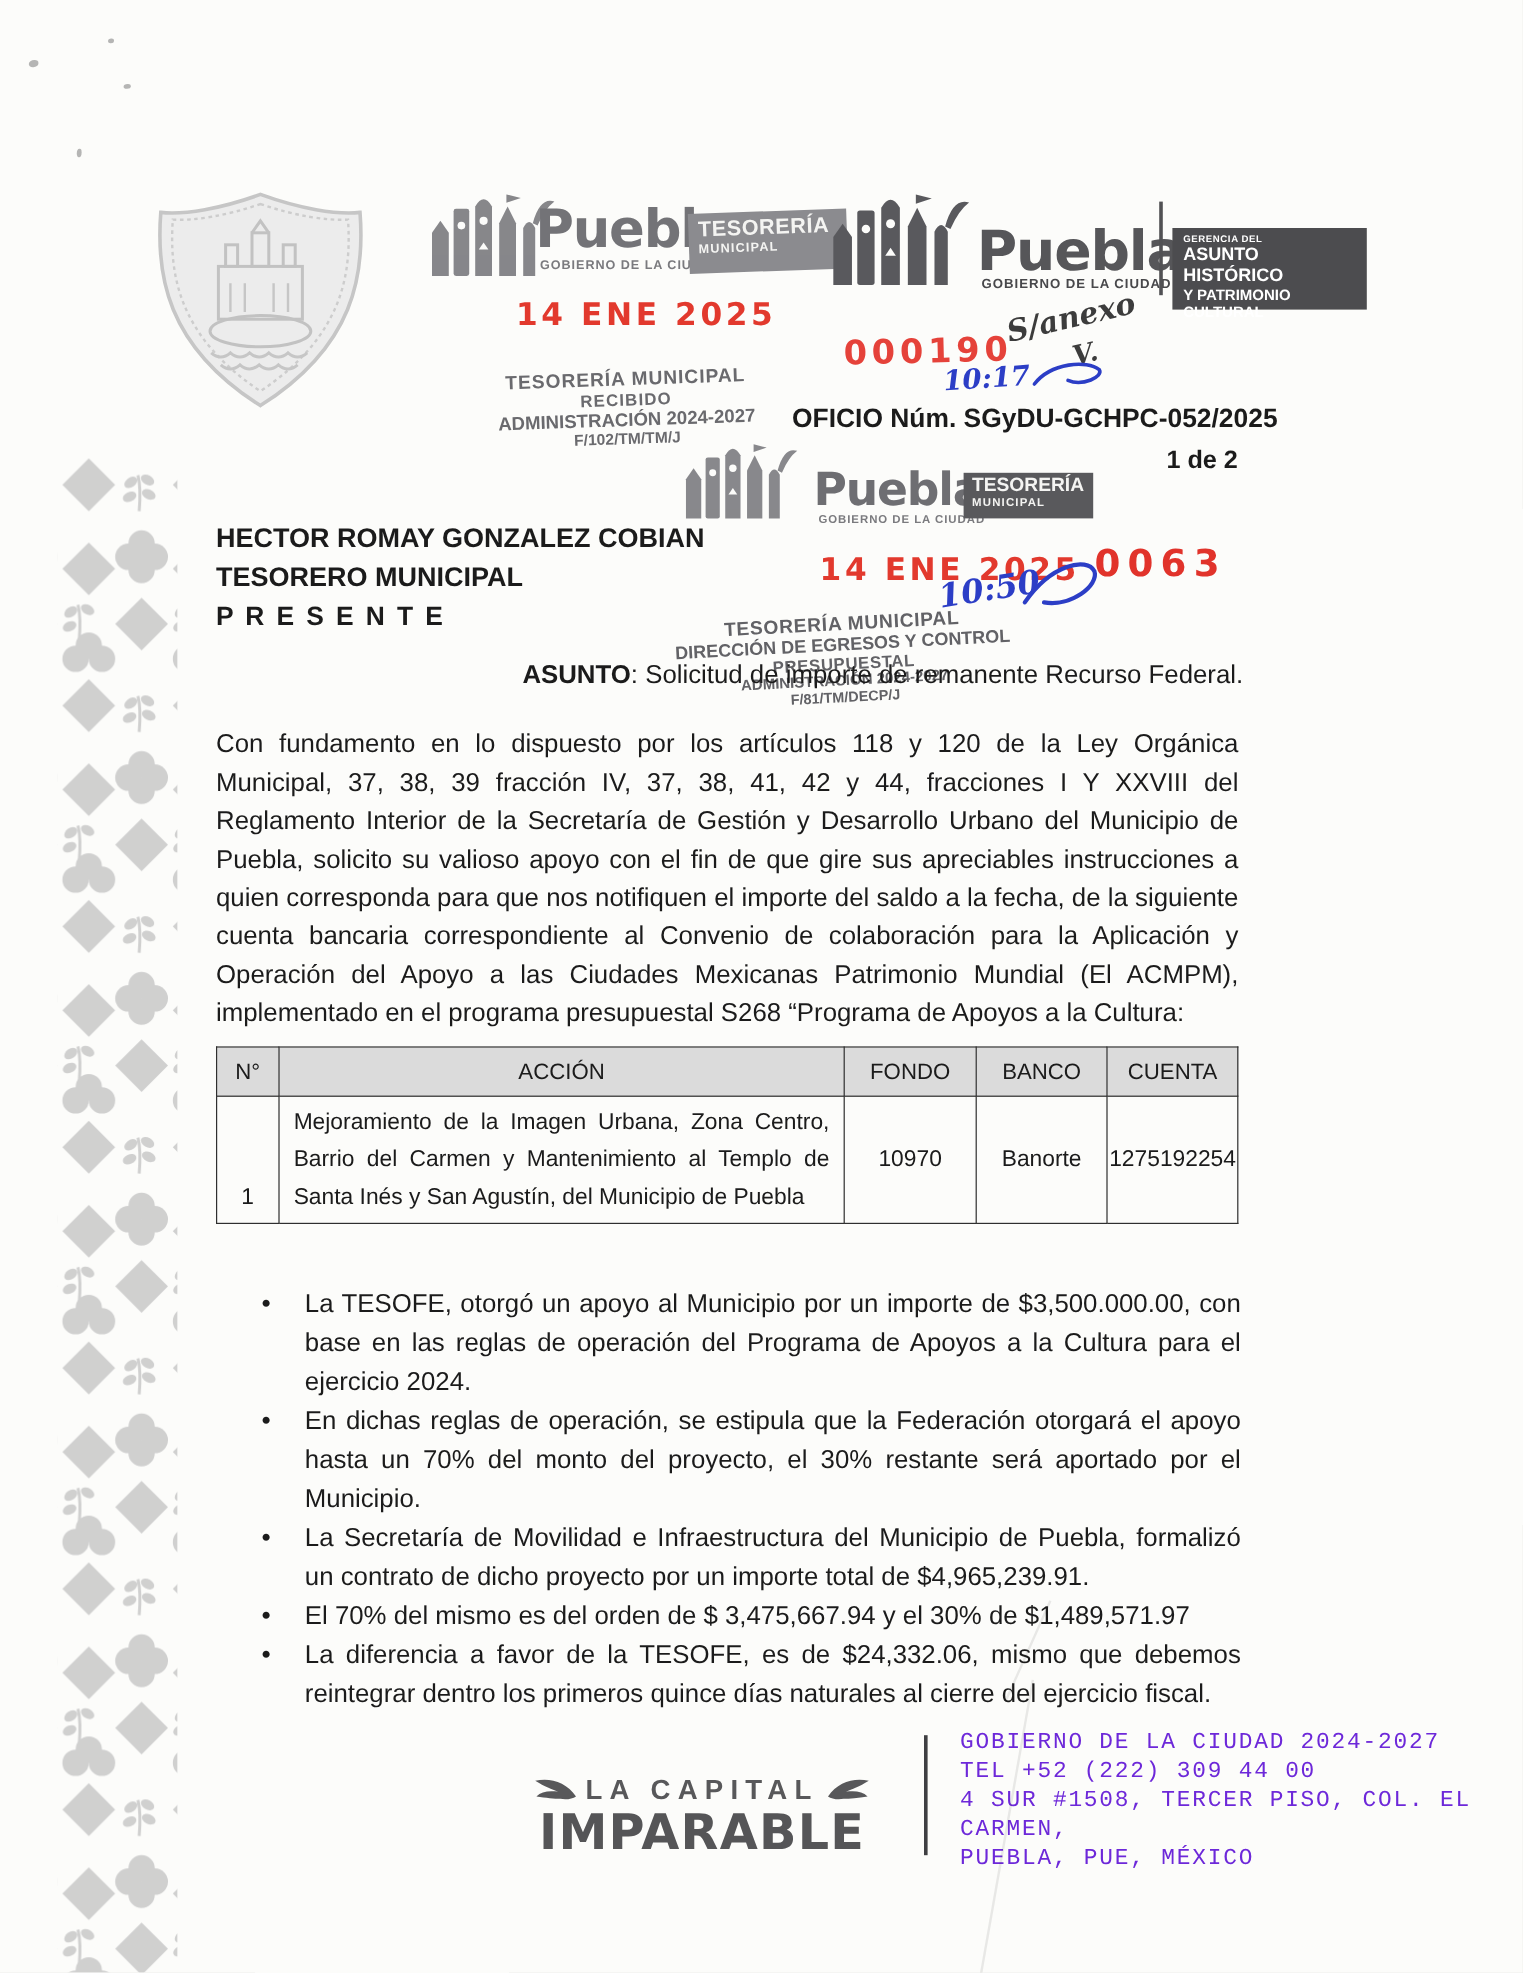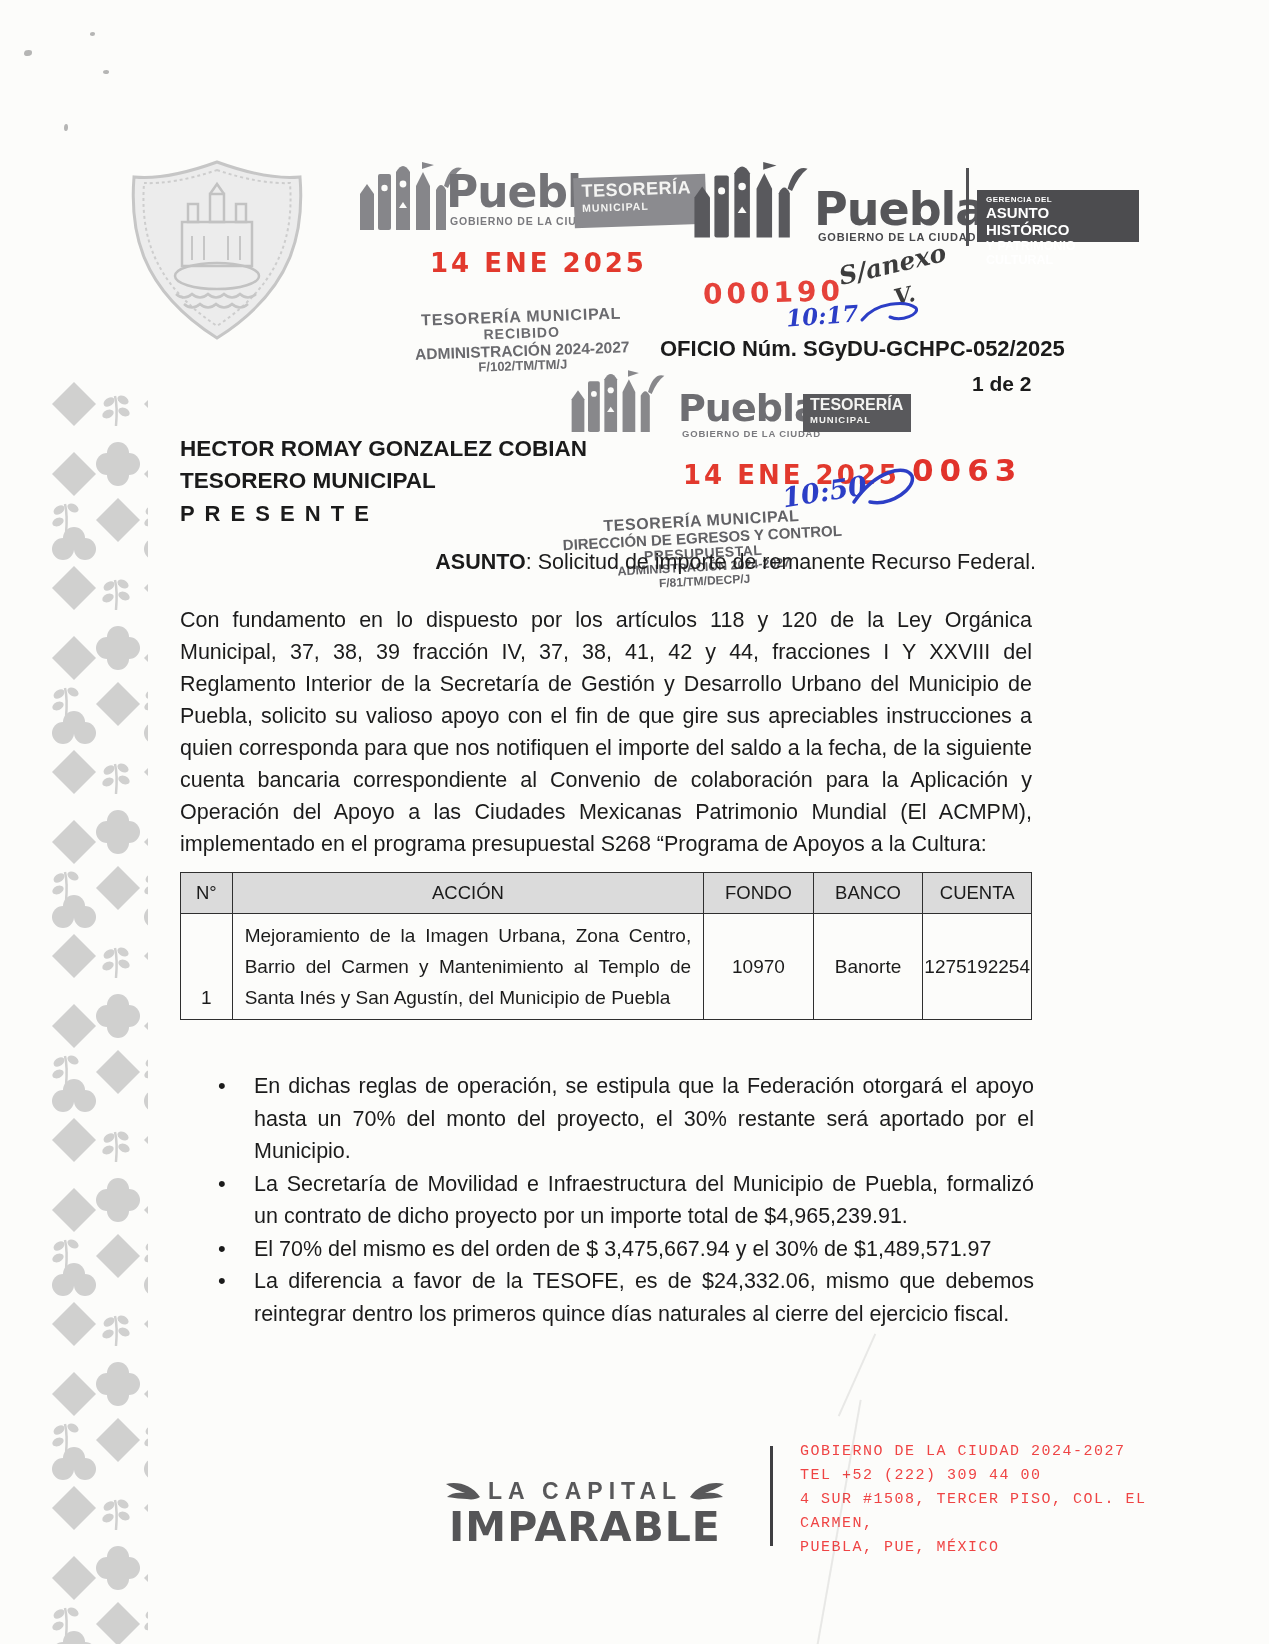--- a/index.html
+++ b/index.html
@@ -130,21 +130,21 @@
     <div style="font-size:15.5px">ADMINISTRACIÓN 2024-2027</div>
     <div style="font-size:13px">F/102/TM/TM/J</div>
   </div>
 
   <svg class="abs" style="left:690px;top:156px" width="122" height="92" viewBox="0 0 110 80">
     <use href="#monuments" fill="#59595d"></use>
   </svg>
   <div class="abs brand" style="left:814px;top:182px;font-size:46px;color:#565659">Puebla</div>
   <div class="abs brand-sub" style="left:818px;top:231px;font-size:11px;color:#48484b">GOBIERNO DE LA CIUDAD</div>
   <div class="abs" style="left:966px;top:168px;width:3px;height:78px;background:#515154"></div>
-  <div class="abs darkbox" style="left:977px;top:190px;width:162px;height:52px;padding:5px 9px;box-sizing:border-box">
+  <div class="abs darkbox" style="left:977px;top:190px;width:162px;height:68px;padding:5px 9px;box-sizing:border-box">
     <div style="font-size:8px;font-weight:bold;letter-spacing:.5px">GERENCIA DEL</div>
     <div style="font-size:15px;font-weight:800">ASUNTO HISTÓRICO</div>
     <div style="font-size:12.5px;font-weight:800">Y PATRIMONIO CULTURAL</div>
   </div>
 
   <div class="abs red-stamp" style="left:703px;top:276px;font-size:28px;letter-spacing:4px;transform:rotate(-1.5deg);color:#e5423a">000190</div>
   <div class="abs hand" style="left:838px;top:250px;font-size:25px;transform:rotate(-13deg)">S/anexo</div>
   <div class="abs hand" style="left:894px;top:282px;font-size:22px;transform:rotate(-13deg)">V.</div>
   <div class="abs blue-ink" style="left:786px;top:302px;font-size:23px;transform:rotate(-4deg)">10:17</div>
   <svg class="abs" style="left:858px;top:298px" width="66" height="30">
@@ -212,20 +212,21 @@
           <td class="cell-center">10970</td>
           <td class="cell-center">Banorte</td>
           <td class="cell-center">1275192254</td>
         </tr>
       </tbody>
     </table>
   </div>
 
 
   <ul class="blts abs" style="left:212px;top:1070px;width:822px">
+    <li><span>La TESOFE, otorgó un apoyo al Municipio por un importe de $3,500.000.00, con base en las reglas de operación del Programa de Apoyos a la Cultura para el ejercicio 2024.</span></li>
     <li><span>En dichas reglas de operación, se estipula que la Federación otorgará el apoyo hasta un 70% del monto del proyecto, el 30% restante será aportado por el Municipio.</span></li>
     <li><span>La Secretaría de Movilidad e Infraestructura del Municipio de Puebla, formalizó un contrato de dicho proyecto por un importe total de $4,965,239.91.</span></li>
     <li><span>El 70% del mismo es del orden de $ 3,475,667.94 y el 30% de $1,489,571.97</span></li>
     <li><span>La diferencia a favor de la TESOFE, es de $24,332.06, mismo que debemos reintegrar dentro los primeros quince días naturales al cierre del ejercicio fiscal.</span></li>
   </ul>
 
   <div class="abs" style="left:420px;top:1478px;width:330px;text-align:center">
     <div style="display:flex;align-items:center;justify-content:center;gap:6px">
       <svg width="40" height="22" viewBox="0 0 40 22" style="transform:scaleX(-1)">
           <use href="#wing-r" fill="#58585a"></use>
@@ -233,21 +234,21 @@
       <span style="font-size:23px;font-weight:800;letter-spacing:6px;color:#58585a">LA CAPITAL</span>
       <svg width="40" height="22" viewBox="0 0 40 22">
           <use href="#wing-r" fill="#58585a"></use>
         </svg>
     </div>
     <div style="font-size:41px;font-weight:800;letter-spacing:1px;color:#555557;margin-top:-2px;font-family:'DejaVu Sans',sans-serif">IMPARABLE</div>
   </div>
 
   <div class="abs" style="left:770px;top:1446px;width:3px;height:100px;background:#3f3f42"></div>
 
-  <div class="abs mono" style="left:800px;top:1440px;font-size:15px;line-height:24px;letter-spacing:1.5px;color:#ef4444">
+  <div class="abs mono" style="left:800px;top:1440px;font-size:19px;line-height:24px;letter-spacing:1.5px;color:#6d28d9">
     <div>GOBIERNO DE LA CIUDAD 2024-2027</div>
     <div>TEL +52 (222) 309 44 00</div>
     <div>4 SUR #1508, TERCER PISO, COL. EL</div>
     <div>CARMEN,</div>
     <div>PUEBLA, PUE, MÉXICO</div>
   </div>
 
   <div class="abs crease" style="left:838px;top:1398px;width:2px;height:250px;transform:rotate(10deg)"></div>
   <div class="abs crease" style="left:856px;top:1330px;width:2px;height:90px;transform:rotate(24deg)"></div>
 

